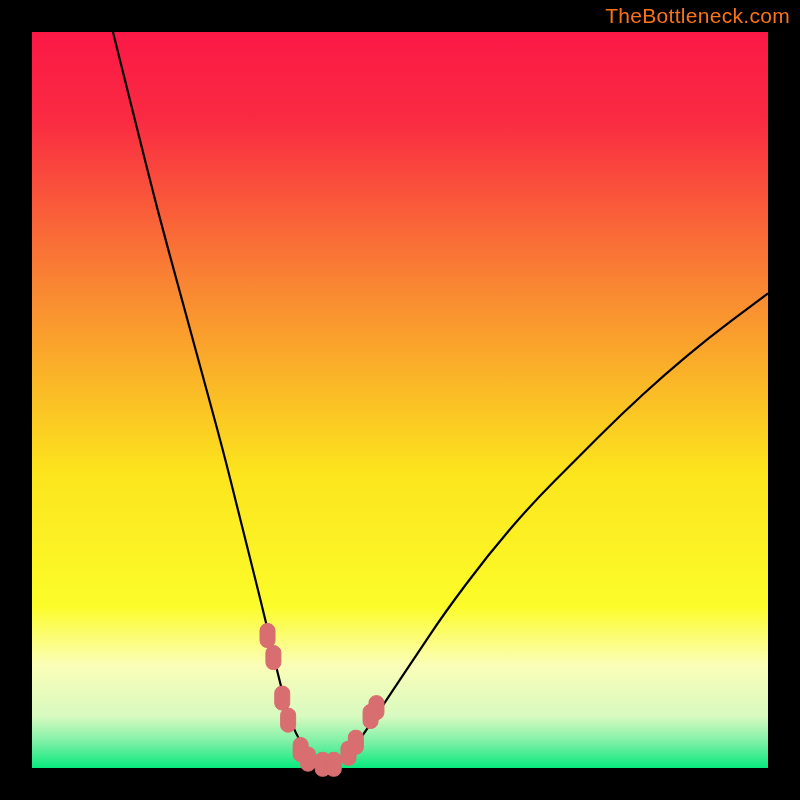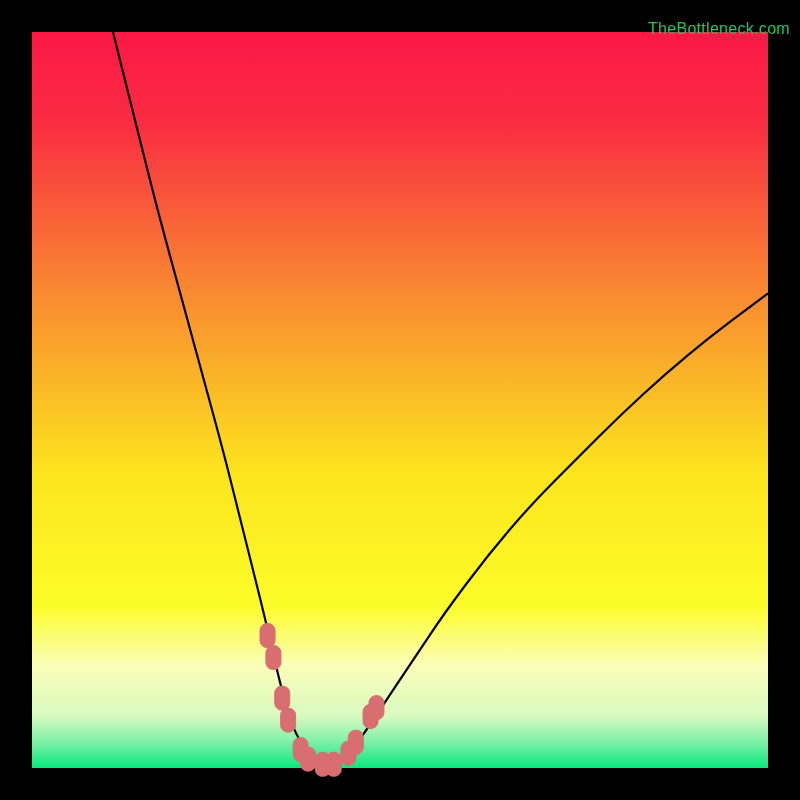--- a/index.html
+++ b/index.html
@@ -10,25 +10,25 @@
     background: #000000;
     overflow: hidden;
   }
   .stage {
     position: relative;
     width: 800px;
     height: 800px;
   }
   .watermark {
     position: absolute;
-    top: 20px;
+    top: 4px;
     right: 10px;
     font-family: Arial, Helvetica, sans-serif;
-    font-size: 16px;
-    color: #22c55e;
+    font-size: 21px;
+    color: #f97316;
     letter-spacing: 0.3px;
     z-index: 10;
   }
   svg {
     position: absolute;
     left: 0;
     top: 0;
   }
 </style>
 </head>

